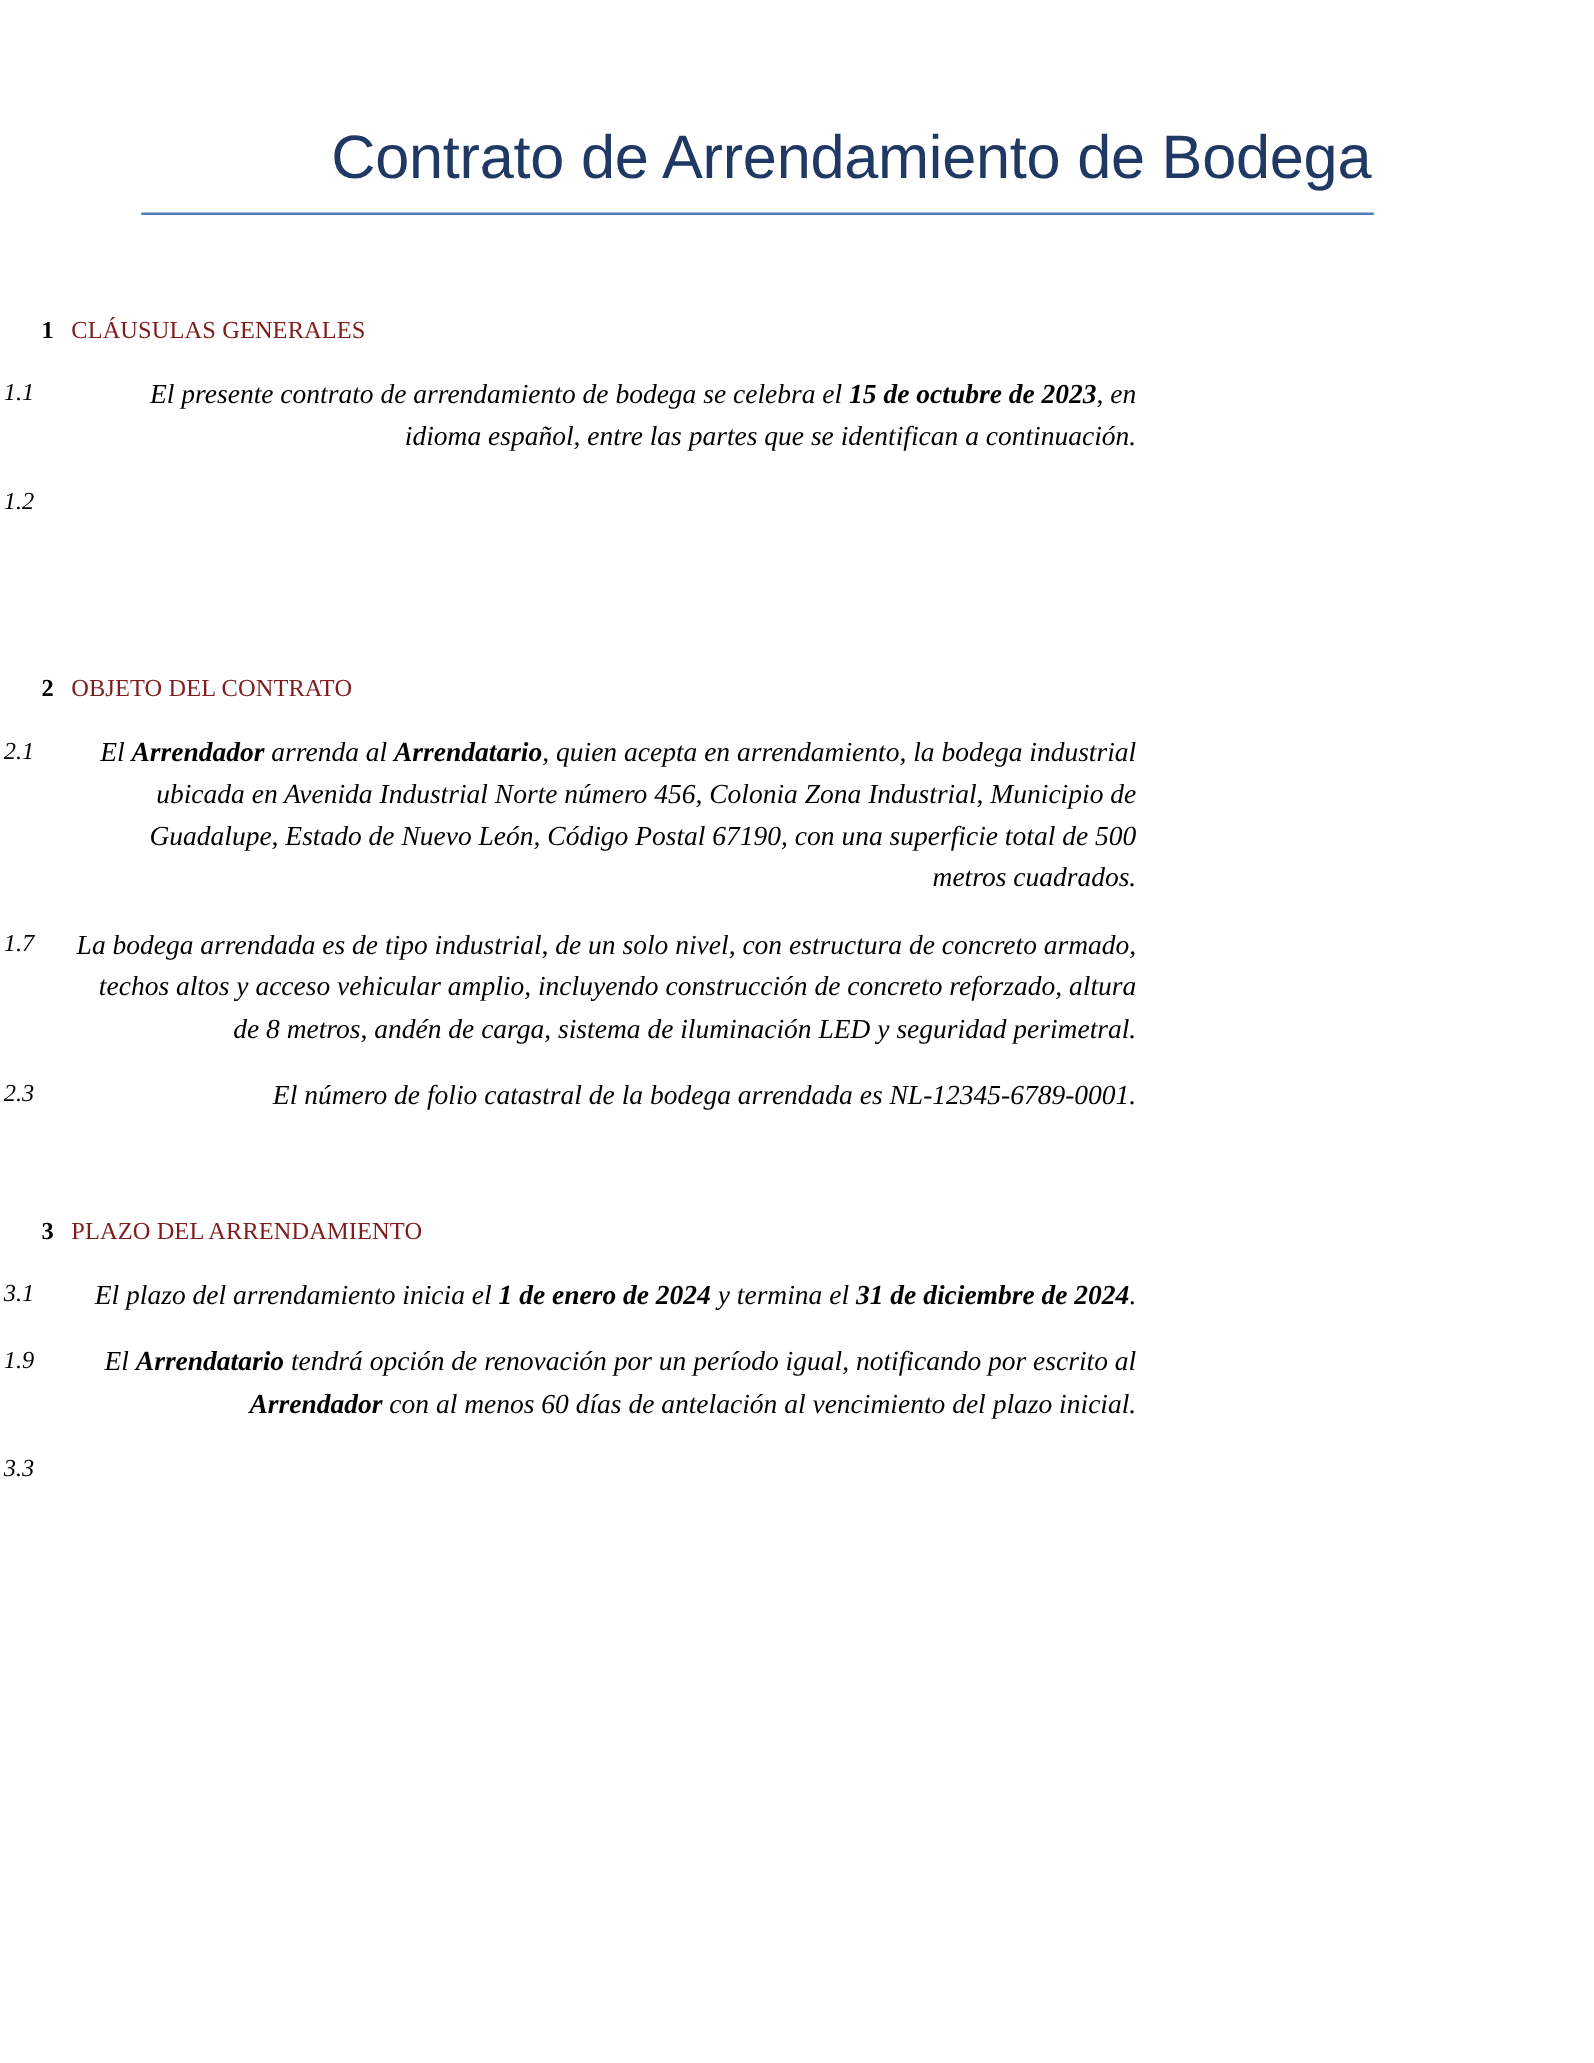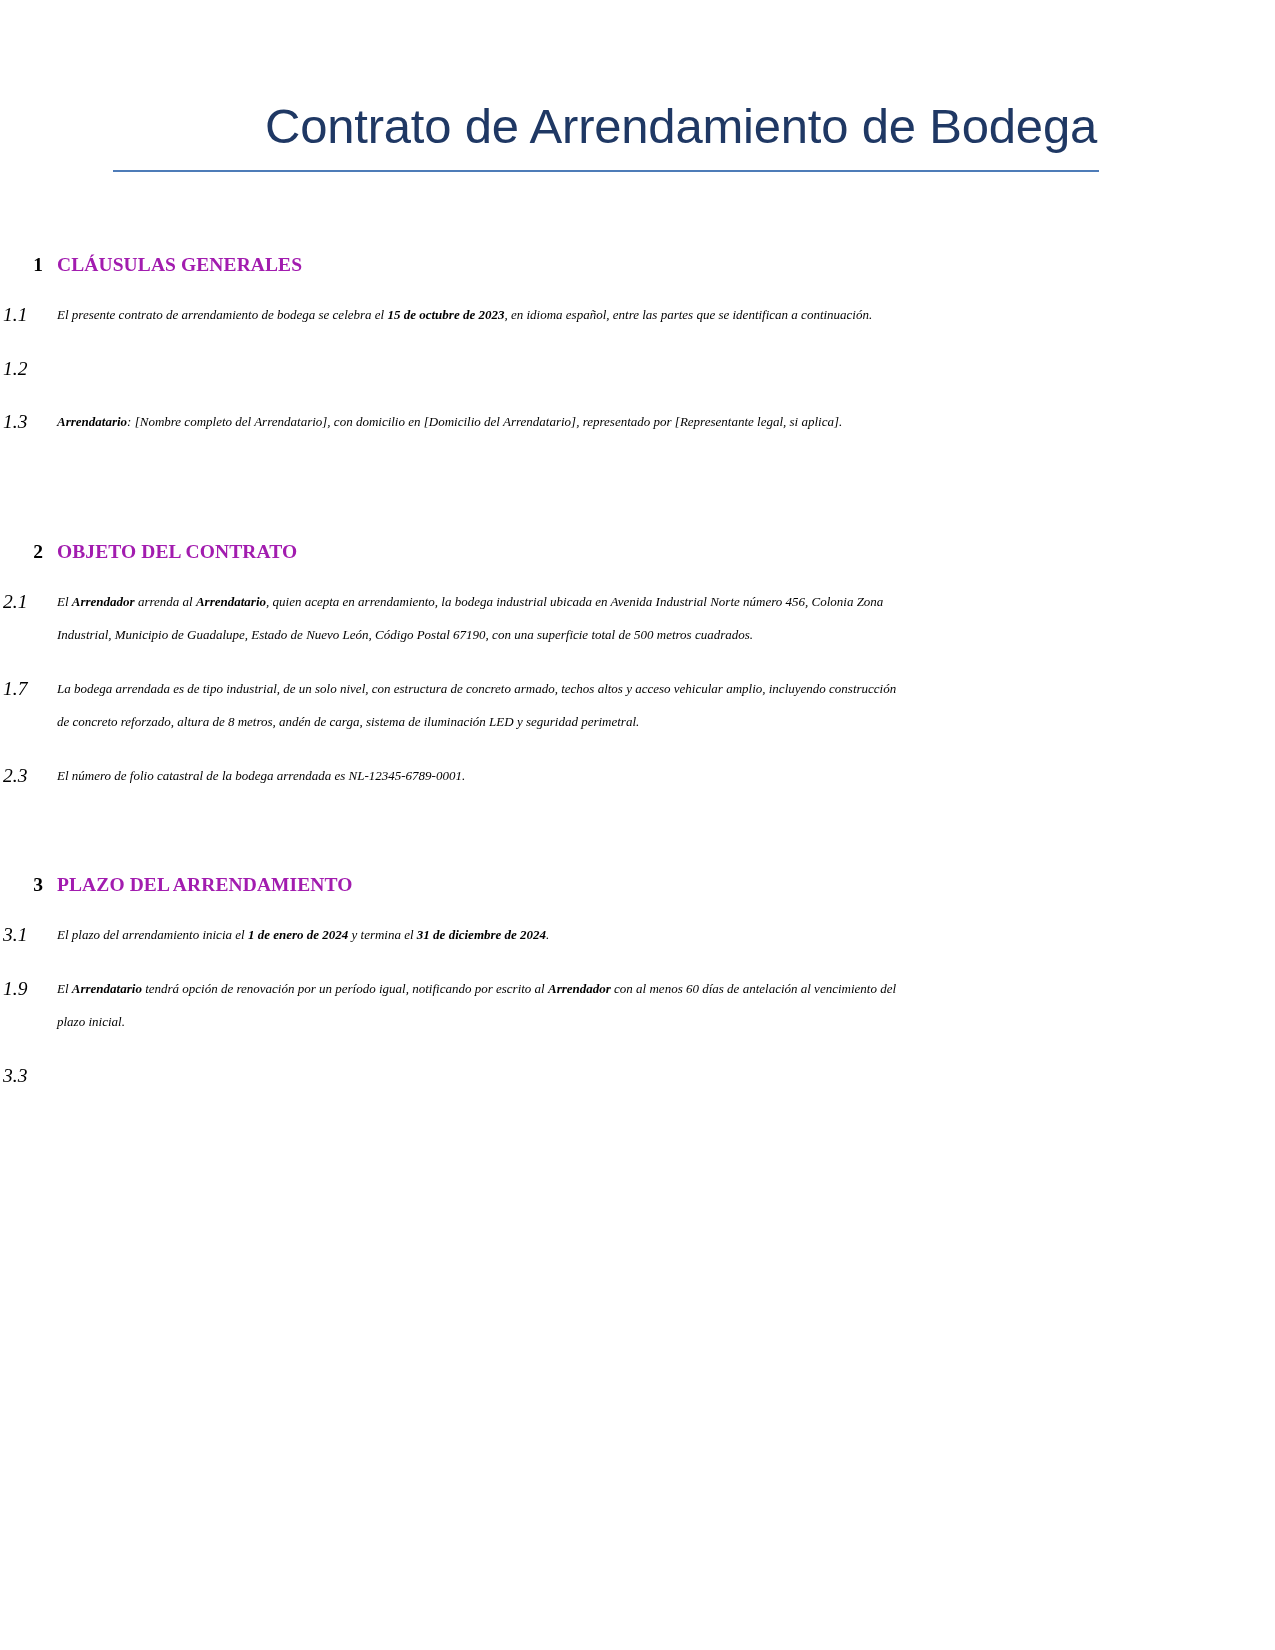--- a/index.html
+++ b/index.html
@@ -75,25 +75,25 @@
     flex: 0 0 57px;
     text-align: right;
     padding-right: 14px;
     box-sizing: border-box;
     font-weight: 700;
     font-size: 19.5px;
     line-height: 30px;
     color: #000;
   }
   .heading .h-text {
-    font-weight: 700;
+    font-weight: 400;
     font-size: 19.5px;
     line-height: 30px;
     letter-spacing: 0.1px;
-    color: #a21caf;
+    color: #7f1d1d;
   }
 
   
   .clause {
     display: flex;
     align-items: flex-start;
     margin: 0;
     padding: 0;
     font-style: italic;
   }
@@ -103,24 +103,24 @@
     text-align: left;
     padding-left: 3px;
     box-sizing: border-box;
     font-size: 19.5px;
     line-height: 33.5px;
     color: #000;
   }
   .clause .c-text {
     flex: 1 1 auto;
     max-width: 852px;
-    font-size: 13px;
+    font-size: 22px;
     line-height: 33.5px;
     color: #000;
-    text-align: left;
+    text-align: right;
     hyphens: none;
   }
   .clause .c-text b, .clause .c-text strong {
     font-weight: 700;
   }
 
   
   .gap-clause { height: 20px; }
   .gap-after-heading { height: 18px; }
   .gap-section { height: 78px; }
@@ -144,24 +144,20 @@
         <div class="gap-after-heading"></div>
         <div class="clause">
           <span class="c-num">1.1</span>
           <p class="c-text" style="margin: 0px;"><span>El presente contrato de arrendamiento de bodega se celebra el </span><b>15 de octubre de 2023</b><span>, en idioma español, entre las partes que se identifican a continuación.</span></p>
         </div>
         <div class="gap-clause"></div>
         <div class="clause">
           <span class="c-num">1.2</span>
         </div>
         <div class="gap-clause"></div>
-        <div class="clause">
-          <span class="c-num">1.3</span>
-          <p class="c-text" style="margin: 0px;"><b>Arrendatario</b><span>: [Nombre completo del Arrendatario], con domicilio en [Domicilio del Arrendatario], representado por [Representante legal, si aplica].</span></p>
-        </div>
         <div class="gap-clause"></div>
       </div>
       <div class="gap-section"></div>
       <div class="section">
         <div class="heading">
           <span class="h-num">2</span>
           <span class="h-text">OBJETO DEL CONTRATO</span>
         </div>
         <div class="gap-after-heading"></div>
         <div class="clause">

